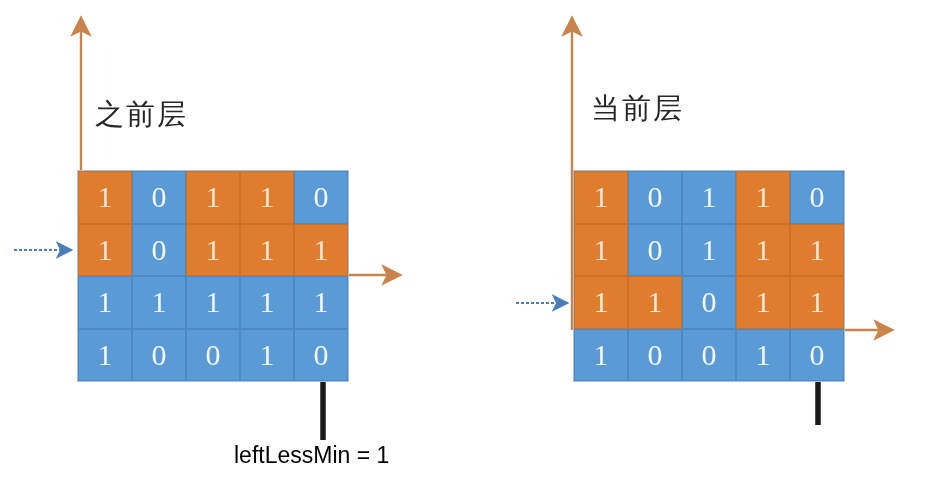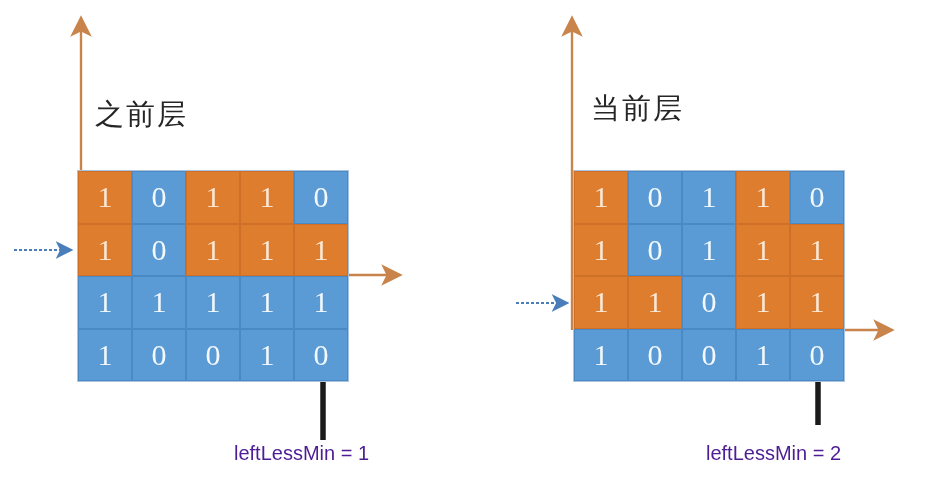--- a/index.html
+++ b/index.html
@@ -38,22 +38,22 @@
     font-family:"DejaVu Sans","Liberation Sans",sans-serif;
     white-space:nowrap;
     letter-spacing:2px;
   }
   #label-left {left:95px;  top:95px;}
   #label-right{left:591px; top:89px;}
 
   
   .caption{
     position:absolute;
-    font-size:20px;
-    color:#4c1d95;
+    font-size:23px;
+    color:#000000;
     white-space:nowrap;
   }
   #caption-left {left:234px; top:442px;}
   #caption-right{left:706px; top:442px;}
 
   
   svg.overlay{position:absolute;left:0;top:0;width:926px;height:496px;overflow:visible;}
 </style>
 </head>
 <body>
@@ -145,15 +145,14 @@
       <div class="cell blue">0</div>
       <div class="cell orange">1</div>
       <div class="cell orange">1</div>
       <div class="cell blue">1</div>
       <div class="cell blue">0</div>
       <div class="cell blue">0</div>
       <div class="cell blue">1</div>
       <div class="cell blue">0</div>
     </div>
 
-  <div class="caption" id="caption-right">leftLessMin = 2</div>
 
 </div>
 
 </body></html>

